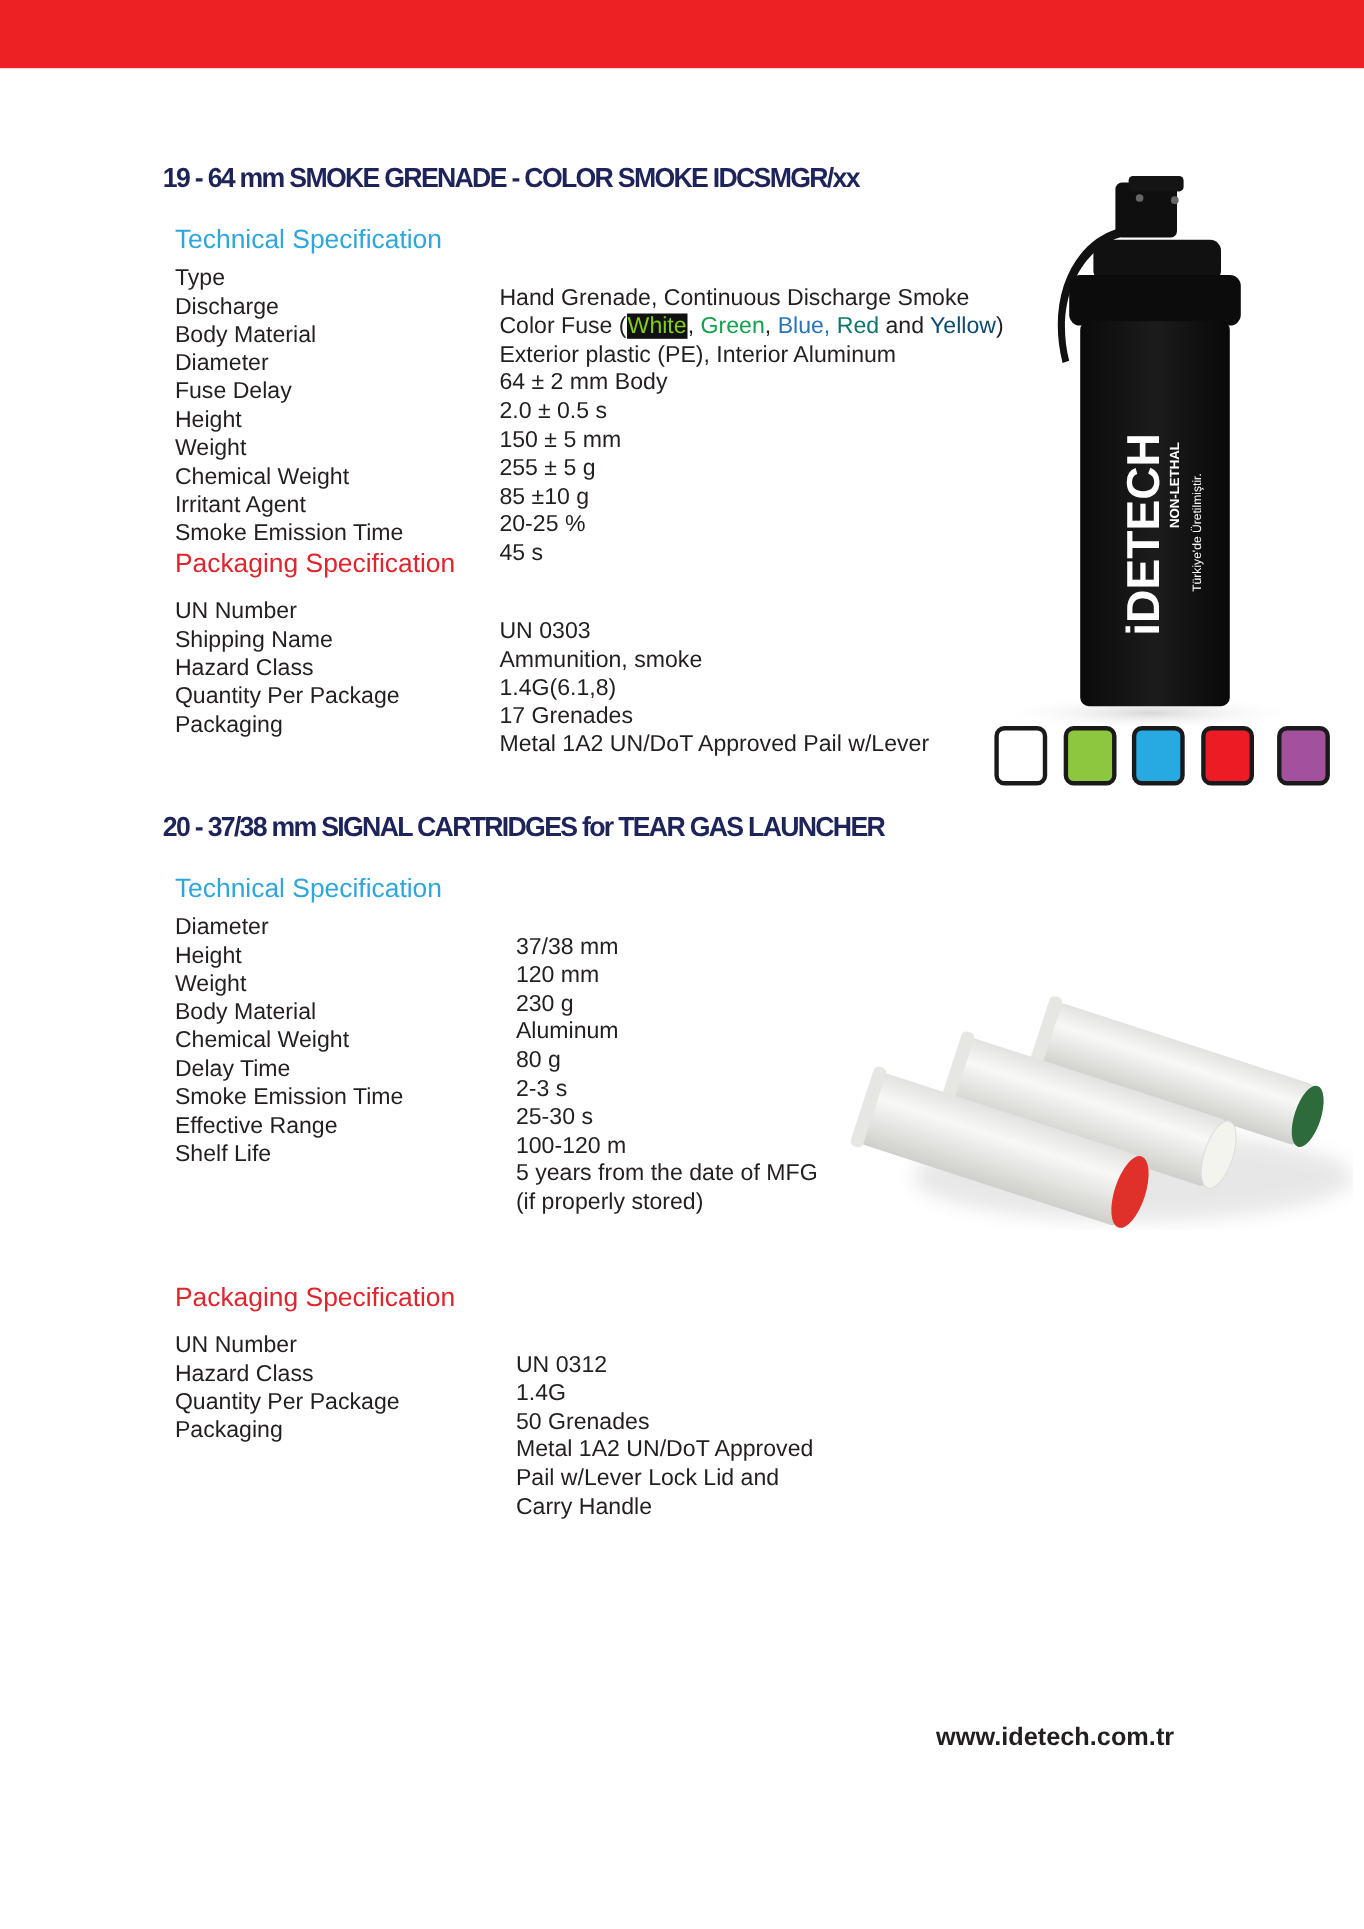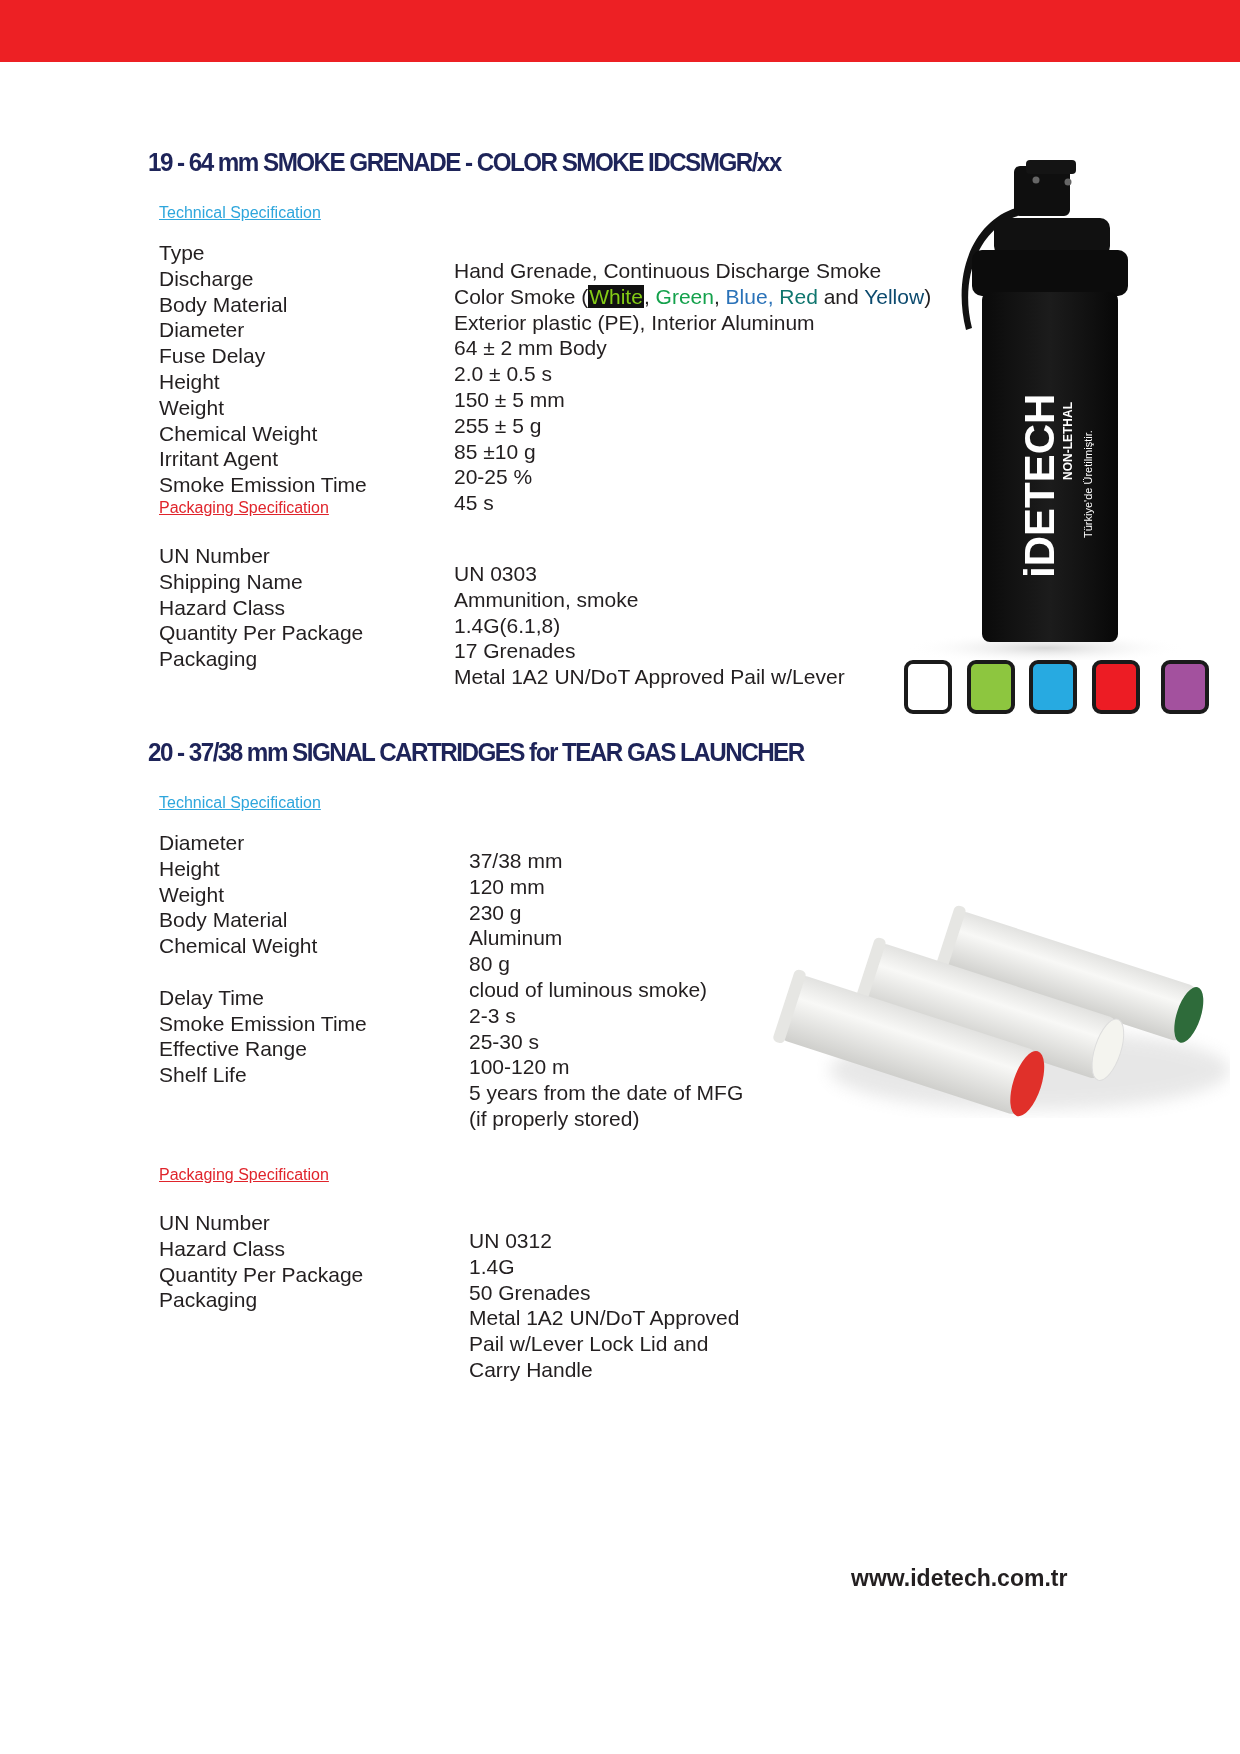--- a/index.html
+++ b/index.html
@@ -1,21 +1,21 @@
 <!DOCTYPE html>
 <html><head>
 <meta charset="utf-8">
 <style>
   html, body { margin:0; padding:0; }
   body { width:1240px; height:1754px; position:relative; background:#ffffff; overflow:hidden;
          font-family:"Liberation Sans", sans-serif; color:#231f20; }
   .topbar { position:absolute; left:0; top:0; width:1240px; height:62px; background:#ed2024; }
   .title { position:absolute; left:148px; font-family:"Liberation Sans", sans-serif; font-weight:bold;
            font-size:25px; color:#1e2459; letter-spacing:-1.6px; white-space:nowrap; transform:scaleX(0.97); transform-origin:left; }
-  .sect { position:absolute; left:159px; font-size:16px; white-space:nowrap;text-decoration:underline; }
+  .sect { position:absolute; left:159px; font-size:24px; white-space:nowrap; }
   .sect.tech { color:#2ea6dc; }
   .sect.pack { color:#e0242b; }
   .rows { position:absolute; left:159px; font-size:21px; line-height:25.8px; }
   .row { display:flex; }
   .row .k { white-space:nowrap; }
   .row .v { position:absolute; white-space:nowrap;margin-top:18px; }
   .hl-white { background:#111; color:#84cc16; padding:0 1px; }
   .c-green { color:#13a14b; } .c-blue { color:#2a72b8; } .c-red { color:#0f766e; } .c-yellow { color:#0c4a6e; }
   .url { position:absolute; left:851px; top:1565px; font-size:23px; font-weight:bold; color:#231f20; }
   
@@ -32,21 +32,21 @@
 <div class="title" style="top:148px;">19 - 64 mm SMOKE GRENADE - COLOR SMOKE IDCSMGR/xx</div>
 <div class="sect tech" style="top:204px;">Technical Specification</div>
 
 <div class="rows" style="top:240px; width:760px;">
   <div class="row">
       <span class="k">Type</span>
       <span class="v" style="left:295px">Hand Grenade, Continuous Discharge Smoke</span>
     </div>
   <div class="row">
       <span class="k">Discharge</span>
-      <span class="v" style="left:295px"><span>Color Smoke (</span><span class="hl-white">White</span><span>, </span><span class="c-green">Green</span><span>, </span><span class="c-blue">Blue,</span><span> </span><span class="c-red">Red</span><span> and </span><span class="c-yellow">Yellow</span><span>)</span></span>
+      <span class="v" style="left:295px"><span>Color Fuse (</span><span class="hl-white">White</span><span>, </span><span class="c-green">Green</span><span>, </span><span class="c-blue">Blue,</span><span> </span><span class="c-red">Red</span><span> and </span><span class="c-yellow">Yellow</span><span>)</span></span>
     </div>
   <div class="row">
       <span class="k">Body Material</span>
       <span class="v" style="left:295px">Exterior plastic (PE), Interior Aluminum</span>
     </div>
   <div class="row">
       <span class="k">Diameter</span>
       <span class="v" style="left:295px">64 ± 2 mm Body</span>
     </div>
   <div class="row">
@@ -158,24 +158,20 @@
     </div>
   <div class="row">
       <span class="k">Body Material</span>
       <span class="v" style="left:310px">Aluminum</span>
     </div>
   <div class="row">
       <span class="k">Chemical Weight</span>
       <span class="v" style="left:310px">80 g</span>
     </div>
   <div class="row">
-      <span class="k">&nbsp;</span>
-      <span class="v" style="left:310px">cloud of luminous smoke)</span>
-    </div>
-  <div class="row">
       <span class="k">Delay Time</span>
       <span class="v" style="left:310px">2-3 s</span>
     </div>
   <div class="row">
       <span class="k">Smoke Emission Time</span>
       <span class="v" style="left:310px">25-30 s</span>
     </div>
   <div class="row">
       <span class="k">Effective Range</span>
       <span class="v" style="left:310px">100-120 m</span>

